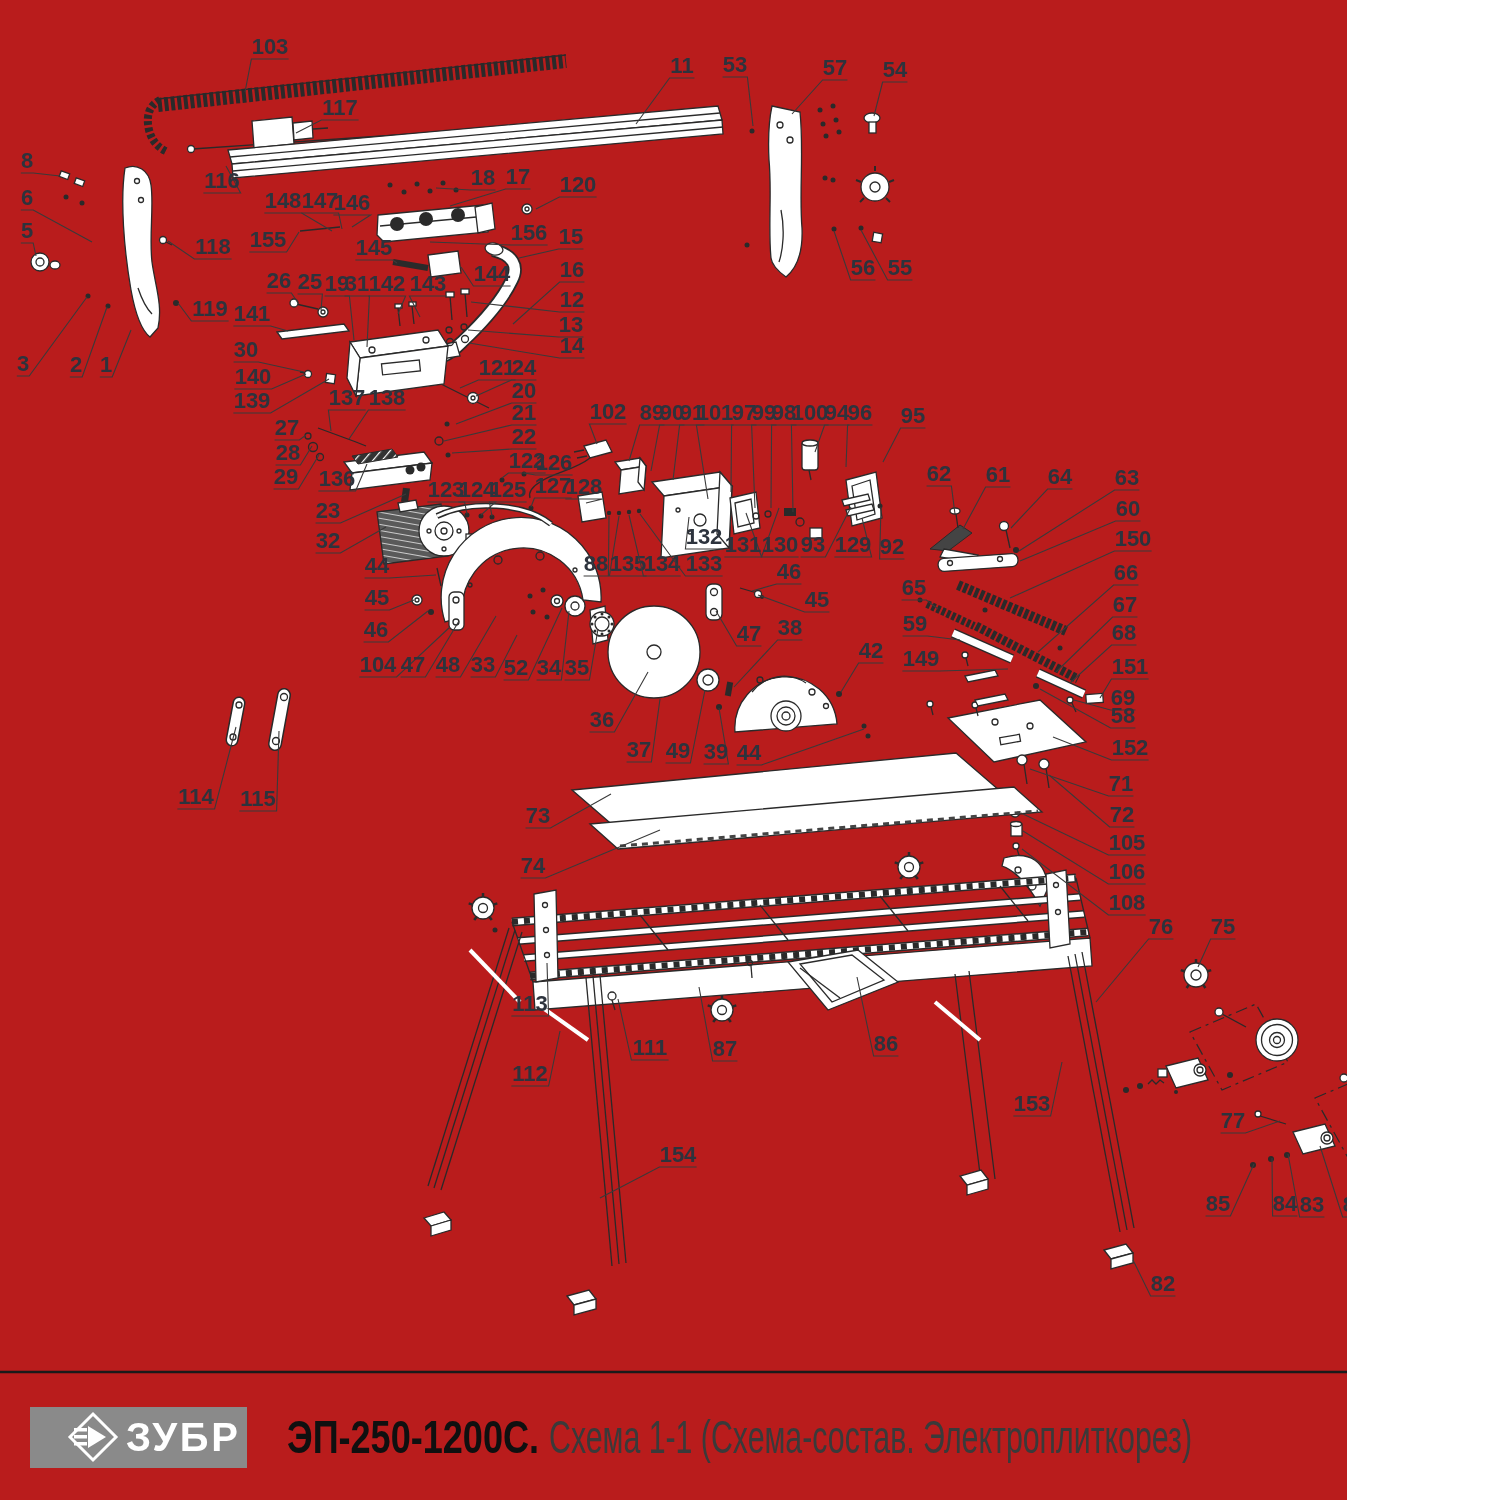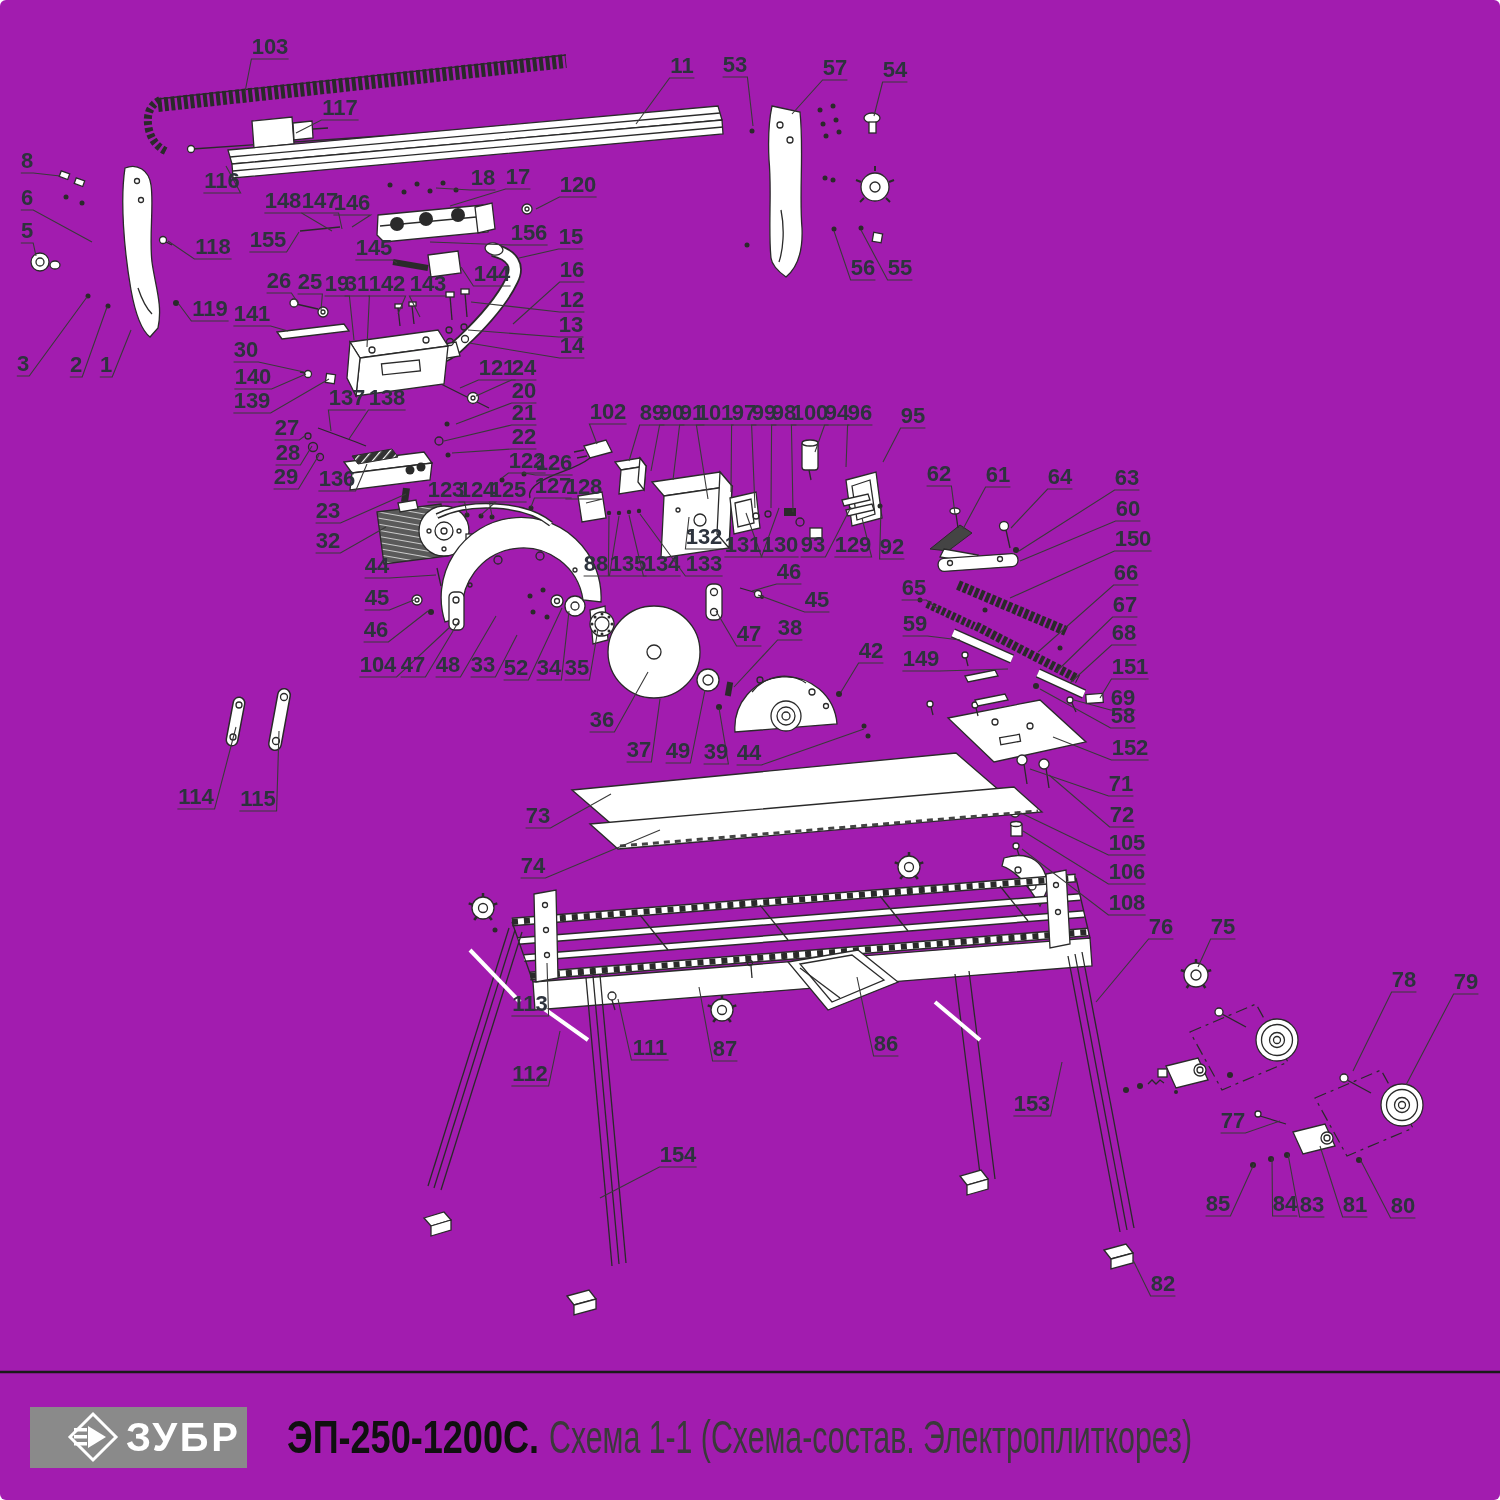--- a/index.html
+++ b/index.html
@@ -1,16 +1,16 @@
 <!DOCTYPE html>
 <html><head>
 <meta charset="utf-8">
 <style>
   html,body{margin:0;padding:0;background:#fff;}
-  .page{width:1500px;height:1500px;position:relative;background:#a21caf;overflow:hidden;border-radius:6px;}
+  .page{width:1347px;height:1500px;position:relative;background:#b91c1c;overflow:hidden;}
   svg{position:absolute;left:0;top:0;}
   .ln{fill:none;stroke:#2a2a2a;stroke-width:1.3;}
   .fl{fill:#fff;stroke:#2a2a2a;stroke-width:1.3;}
   .dk{fill:#2a2a2a;stroke:none;}
   text.lbl{font-family:"Liberation Sans",sans-serif;font-size:22px;font-weight:600;fill:#2d333d;text-anchor:middle;}
   .leader{fill:none;stroke:#3a3a3a;stroke-width:1.1;}
   text.brand{font-family:"Liberation Sans",sans-serif;font-weight:bold;fill:#fff;}
   text.title-b{font-family:"Liberation Sans",sans-serif;font-weight:bold;fill:#101010;font-size:46px;}
   text.title-r{font-family:"Liberation Sans",sans-serif;fill:#3a3a3a;font-size:46px;}
 </style>

